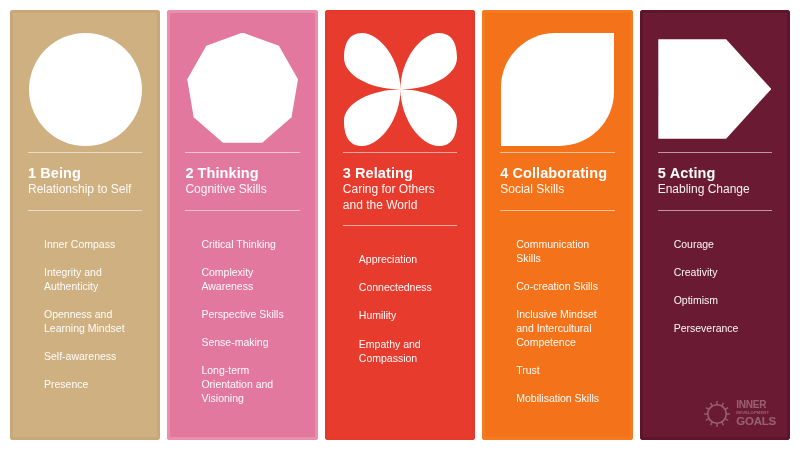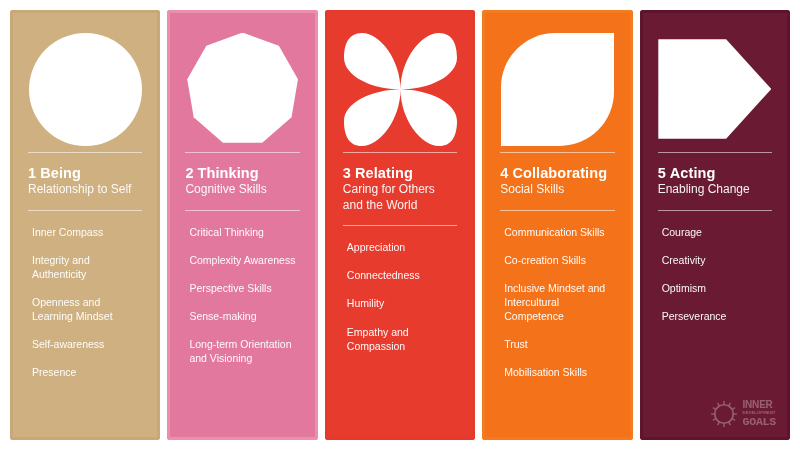--- a/index.html
+++ b/index.html
@@ -106,21 +106,21 @@
     color: rgba(255,255,255,0.94);
     font-size: 12px;
     font-weight: normal;
     line-height: 1.32;
     margin: 0;
   }
 
   
   .skills {
     list-style: none;
-    margin: 0;
+    margin: 12px;
     padding: 0 0 0 4px;
   }
   .skills li {
     color: rgba(255,255,255,0.97);
     font-size: 10.5px;
     line-height: 1.34;
     margin-bottom: 14px;
   }
   .skills li:last-child { margin-bottom: 0; }
 
@@ -149,21 +149,20 @@
   .logo-text .l2 {
     font-size: 4.2px;
     font-weight: bold;
     letter-spacing: 0.1px;
     margin: 1px 0;
   }
   .logo-text .l3 {
     font-size: 11.5px;
     font-weight: bold;
     letter-spacing: -0.2px;
-    font-family: Liberation Mono, monospace;
   }
 </style>
 </head>
 <body>
 
 <div class="board">
 
   <div class="dim-col" style="background: rgb(207, 176, 128); box-shadow: rgb(200, 167, 120) 0px 0px 0px 3px inset;">
     <div class="col-inner">
       <div class="shape-wrap">

